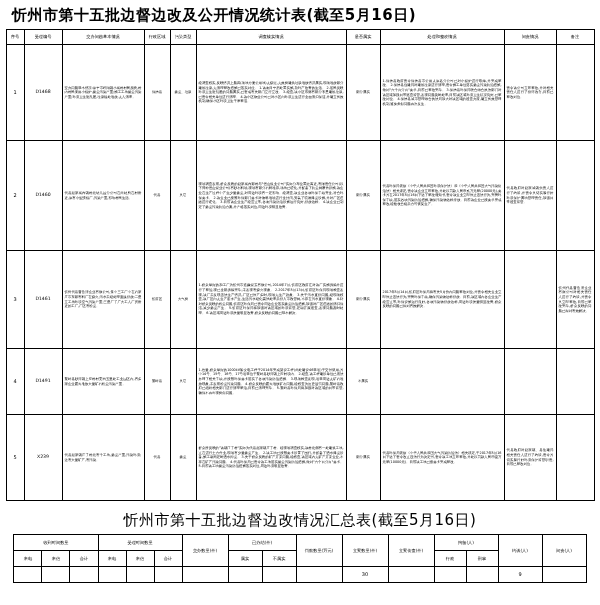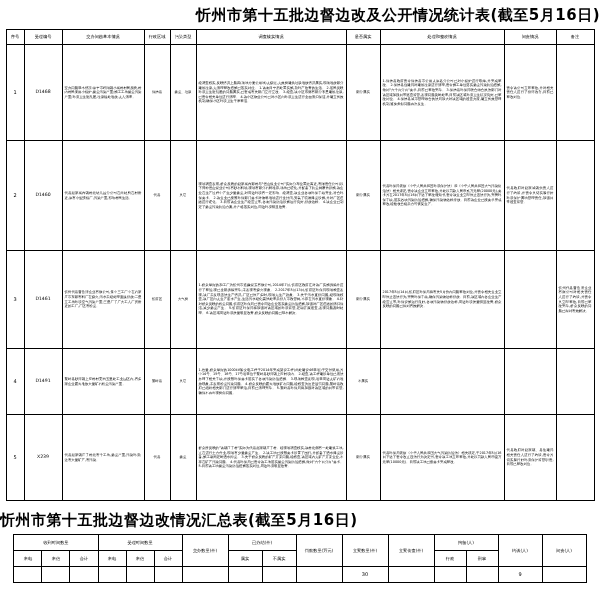--- a/index.html
+++ b/index.html
@@ -6,29 +6,30 @@
   body{
     width:600px;height:605px;
     background:#ffffff;
     font-family:"DejaVu Sans","Liberation Sans",sans-serif;
     color:#000;
     overflow:hidden;
   }
   .page{width:600px;height:605px;position:relative;}
 
   .title{
-    text-align:right;
+    text-align:left;
     font-weight:bold;
     font-size:15px;
     letter-spacing:0.5px;
     padding:6px 0 4px 12px;
     font-family:"DejaVu Sans","Liberation Sans",sans-serif;
   }
   .title2{
-    font-weight:bold;
+    text-align:center;
+    font-weight:normal;
     font-size:15px;
     letter-spacing:0.5px;
     padding:10px 0 4px 0;
   }
 
   table{
     border-collapse:collapse;
     table-layout:fixed;
     margin:0 auto;
   }

